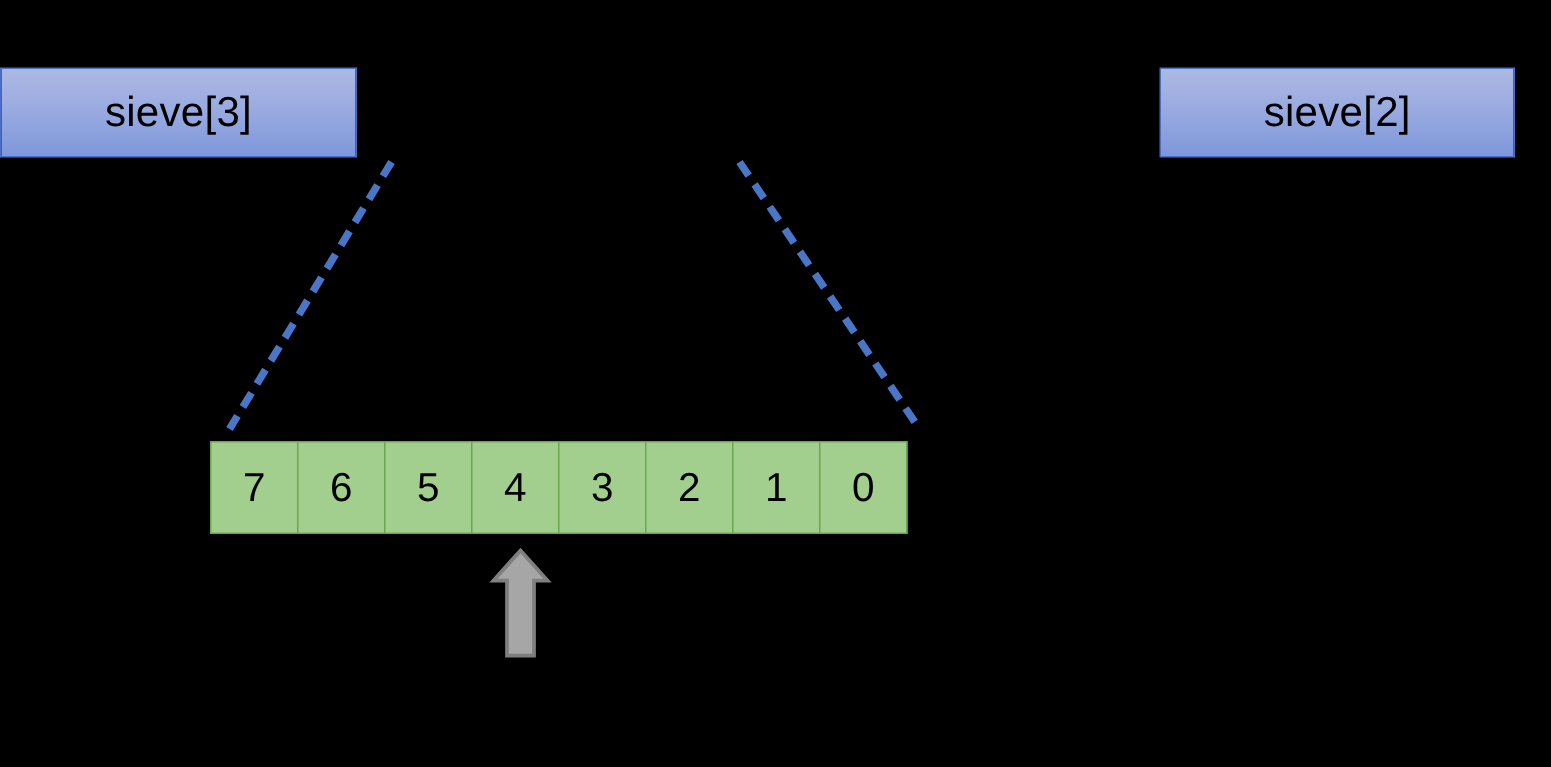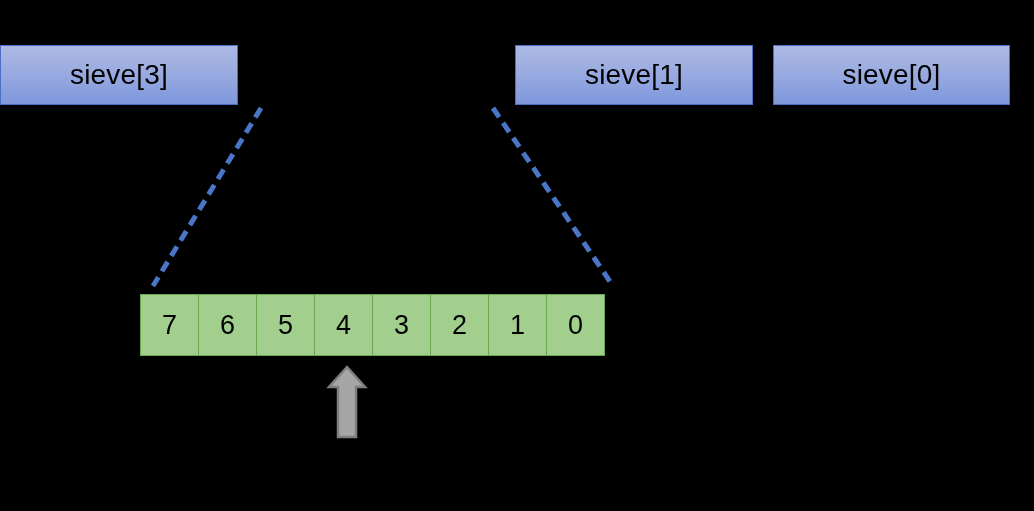--- a/index.html
+++ b/index.html
@@ -87,26 +87,23 @@
 </head>
 <body>
 
 <div id="stage">
 
   <div class="sieve-box blue" style="left:0px; width:238px;">
     <span>sieve[3]</span>
   </div>
 
 
-  <div class="sieve-box blue" style="left:515px; width:238px;">
-    <span>sieve[1]</span>
-  </div>
 
   <div class="sieve-box blue" style="left:773px; width:237px;">
-    <span>sieve[0]</span>
+    <span>sieve[2]</span>
   </div>
 
   <svg class="connector-layer" viewBox="0 0 1034 511" width="1034" height="511">
     <line x1="261" y1="108" x2="153" y2="286" stroke="#4a76c8" stroke-width="5" stroke-dasharray="11 7"></line>
     <line x1="493" y1="108" x2="613" y2="286" stroke="#4a76c8" stroke-width="5" stroke-dasharray="11 7"></line>
   </svg>
 
   <div id="array-row">
     <div class="array-cell">
       <span>7</span>

